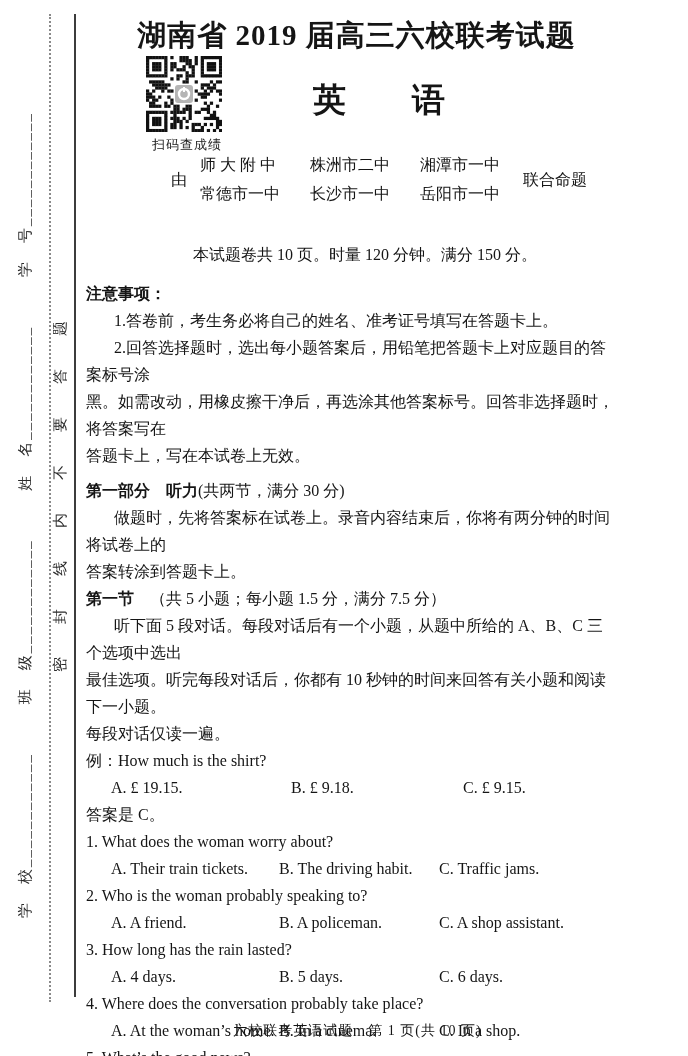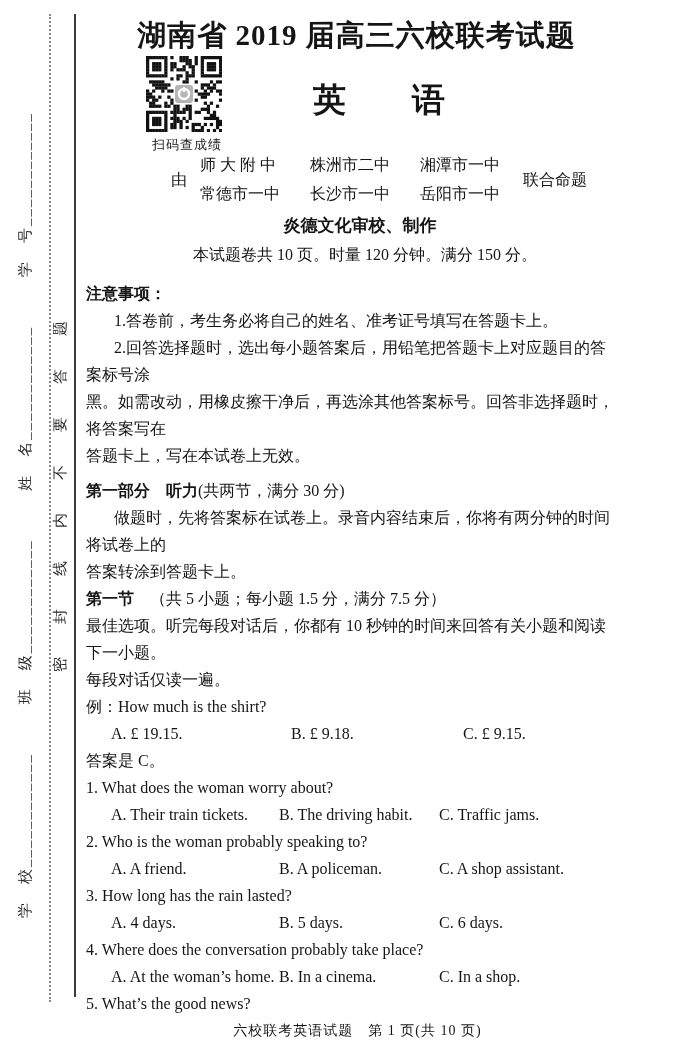--- a/index.html
+++ b/index.html
@@ -361,21 +361,20 @@
         </div>
         <div class="school-row">
           <span>常德市一中</span>
           <span>长沙市一中</span>
           <span>岳阳市一中</span>
         </div>
       </div>
     <span class="joint">联合命题</span>
   </div>
 
-  <div class="review">炎德文化审校、制作</div>
   <div class="paper-info">本试题卷共 10 页。时量 120 分钟。满分 150 分。</div>
 
   <div class="body">
     <div class="line bold-head">注意事项：</div>
     <div id="notice-lines">
         <div class="line indent">1.答卷前，考生务必将自己的姓名、准考证号填写在答题卡上。</div>
         <div class="line indent">2.回答选择题时，选出每小题答案后，用铅笔把答题卡上对应题目的答案标号涂</div>
         <div class="line">黑。如需改动，用橡皮擦干净后，再选涂其他答案标号。回答非选择题时，将答案写在</div>
         <div class="line">答题卡上，写在本试卷上无效。</div>
       </div>
@@ -385,20 +384,21 @@
     </div>
     <div id="part1-intro">
         <div class="line indent">做题时，先将答案标在试卷上。录音内容结束后，你将有两分钟的时间将试卷上的</div>
         <div class="line">答案转涂到答题卡上。</div>
       </div>
 
     <div class="line">
       <span class="bold-head">第一节</span><span>　（共 5 小题；每小题 1.5 分，满分 7.5 分）</span>
     </div>
     <div id="section1-lines">
+        <div class="line indent">听下面 5 段对话。每段对话后有一个小题，从题中所给的 A、B、C 三个选项中选出</div>
         <div class="line">最佳选项。听完每段对话后，你都有 10 秒钟的时间来回答有关小题和阅读下一小题。</div>
         <div class="line">每段对话仅读一遍。</div>
       </div>
 
     <div class="line">例：How much is the shirt?</div>
     <div class="opts-row wide" id="example-opts">
         <span>A. £ 19.15.</span>
         <span>B. £ 9.18.</span>
         <span>C. £ 9.15.</span>
       </div>

